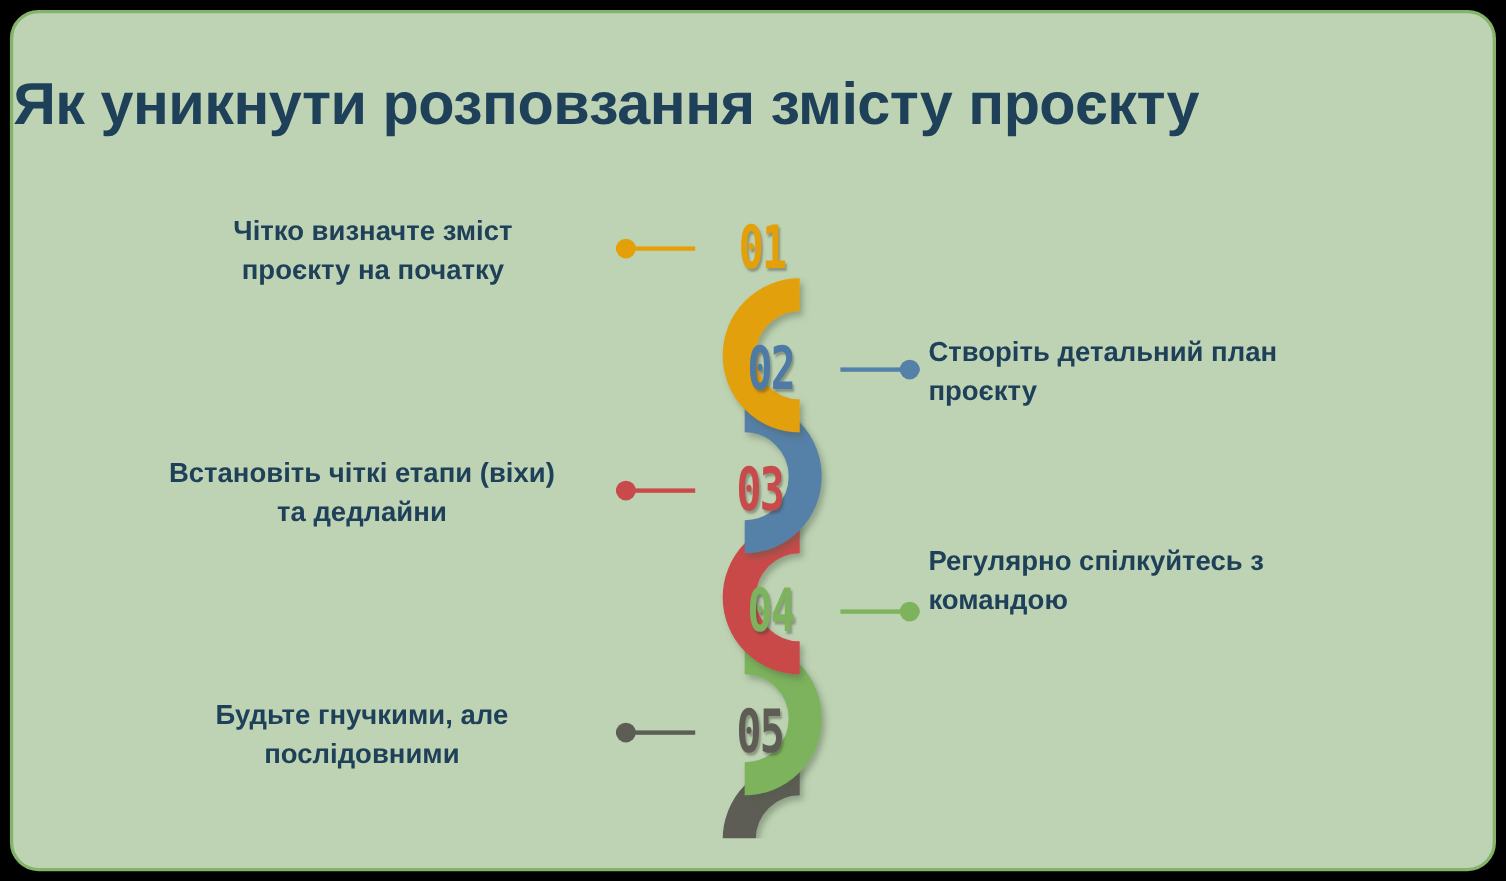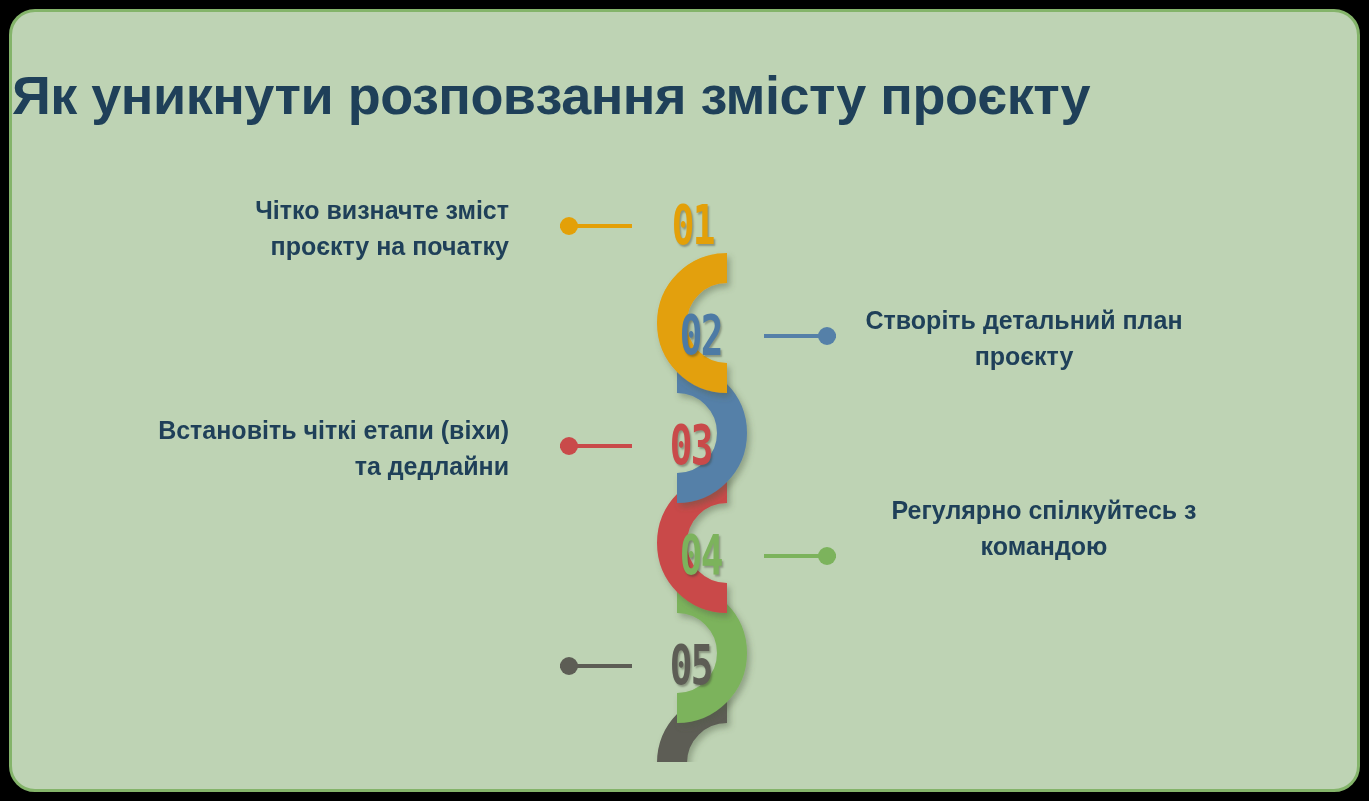--- a/index.html
+++ b/index.html
@@ -52,22 +52,22 @@
 
   
   .step-label {
     position: absolute;
     font-family: "Liberation Sans", sans-serif;
     font-size: 25px;
     font-weight: bold;
     color: #1f4059;
     line-height: 1.42;
   }
-  .step-label.left  { text-align: right; }
-  .step-label.right { text-align: center; }
+  .step-label.left  { text-align: center; }
+  .step-label.right { text-align: left; }
 
   .lbl1 { right: 848px; top: 181px; width: 340px; }
   .lbl2 { left: 832px;  top: 291px; width: 360px; }
   .lbl3 { right: 848px; top: 401px; width: 360px; }
   .lbl4 { left: 832px;  top: 481px; width: 400px; }
   .lbl5 { right: 848px; top: 621px; width: 360px; }
 
   
   .conn      { position: absolute; height: 4px; }
   .conn .dot { position: absolute; top: -7px; width: 18px; height: 18px;
@@ -149,14 +149,15 @@
   </div>
   <div class="conn left c5">
     <div class="bar" style="background:#5d5d55"></div>
     <div class="dot" style="background:#5d5d55"></div>
   </div>
 
   <div class="step-label left  lbl1">Чітко визначте зміст проєкту на початку</div>
   <div class="step-label right lbl2">Створіть детальний план проєкту</div>
   <div class="step-label left  lbl3">Встановіть чіткі етапи (віхи) та дедлайни</div>
   <div class="step-label right lbl4">Регулярно спілкуйтесь з командою</div>
+  <div class="step-label left  lbl5">Будьте гнучкими, але послідовними</div>
 
 </div>
 
 </body></html>

